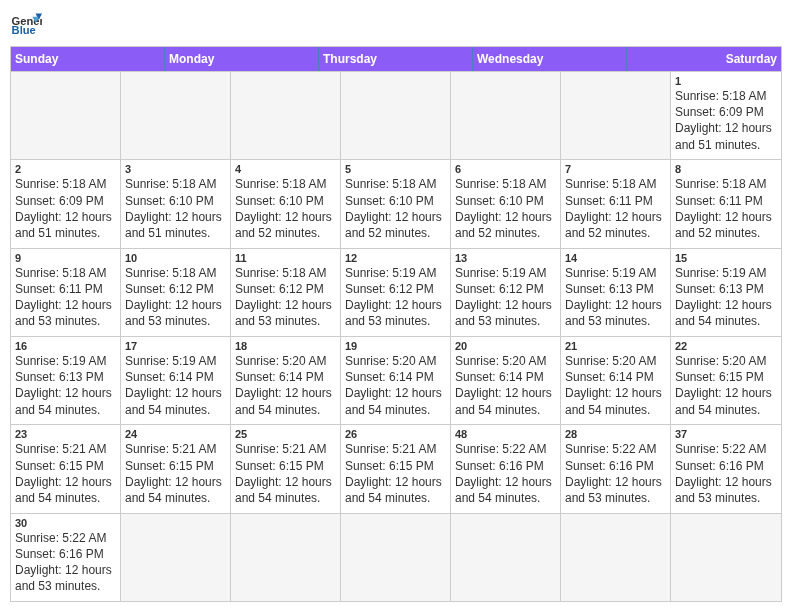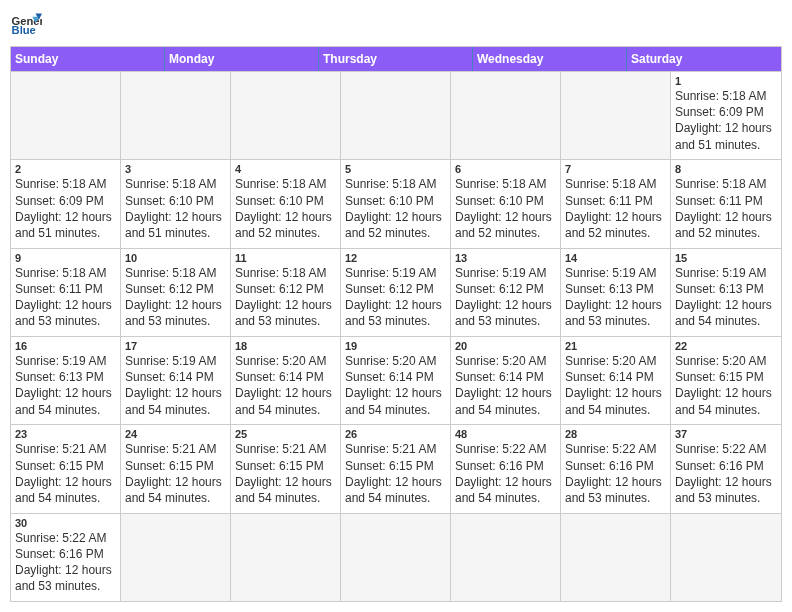--- a/index.html
+++ b/index.html
@@ -57,20 +57,21 @@
     }
     .cal-header-cell {
       color: white;
       font-size: 12px;
       font-weight: bold;
       padding: 5px 4px;
       border-right: 1px solid #4a7fc0;
     }
     .cal-header-cell:last-child {
       border-right: none;
+      text-align: right;
     }
     .cal-body {
       flex: 1;
       display: flex;
       flex-direction: column;
     }
     .cal-row {
       display: grid;
       grid-template-columns: repeat(7, 1fr);
       flex: 1;

